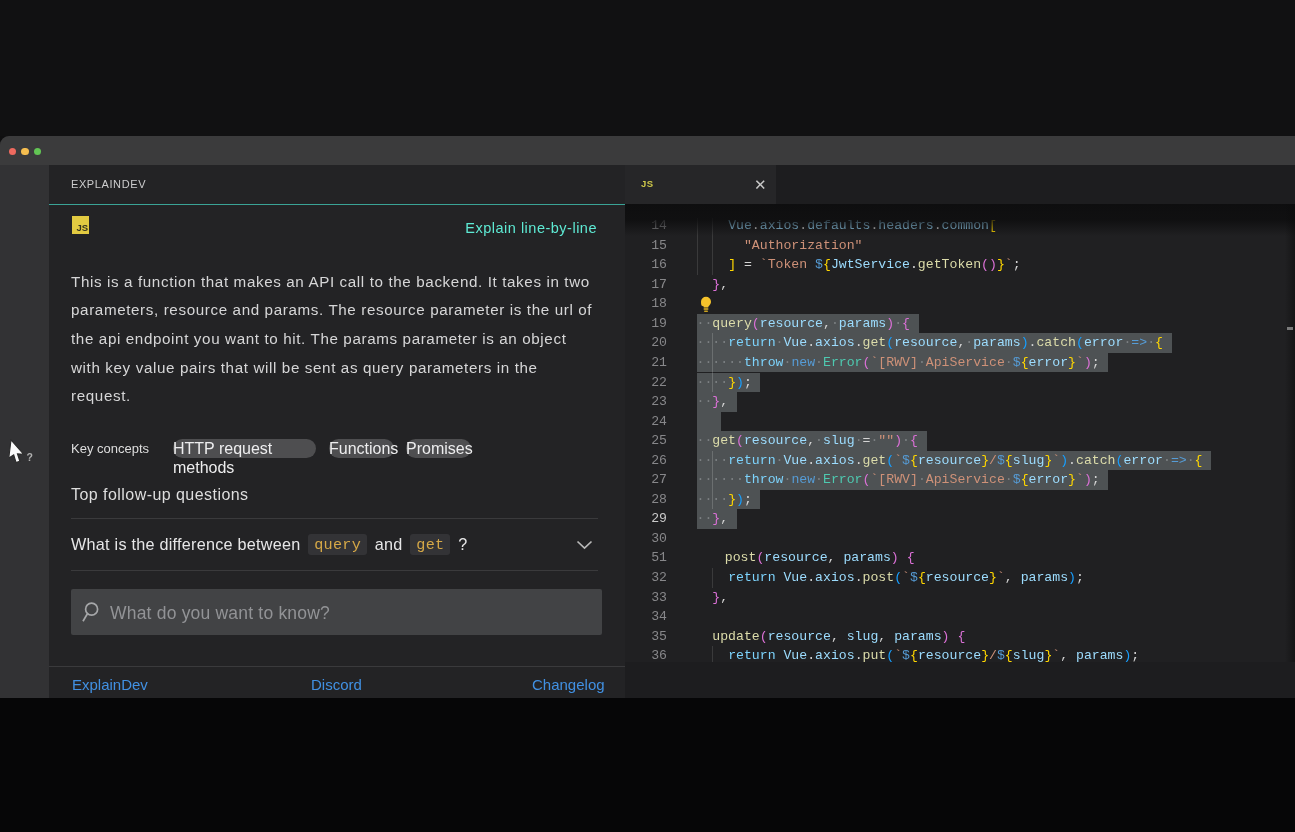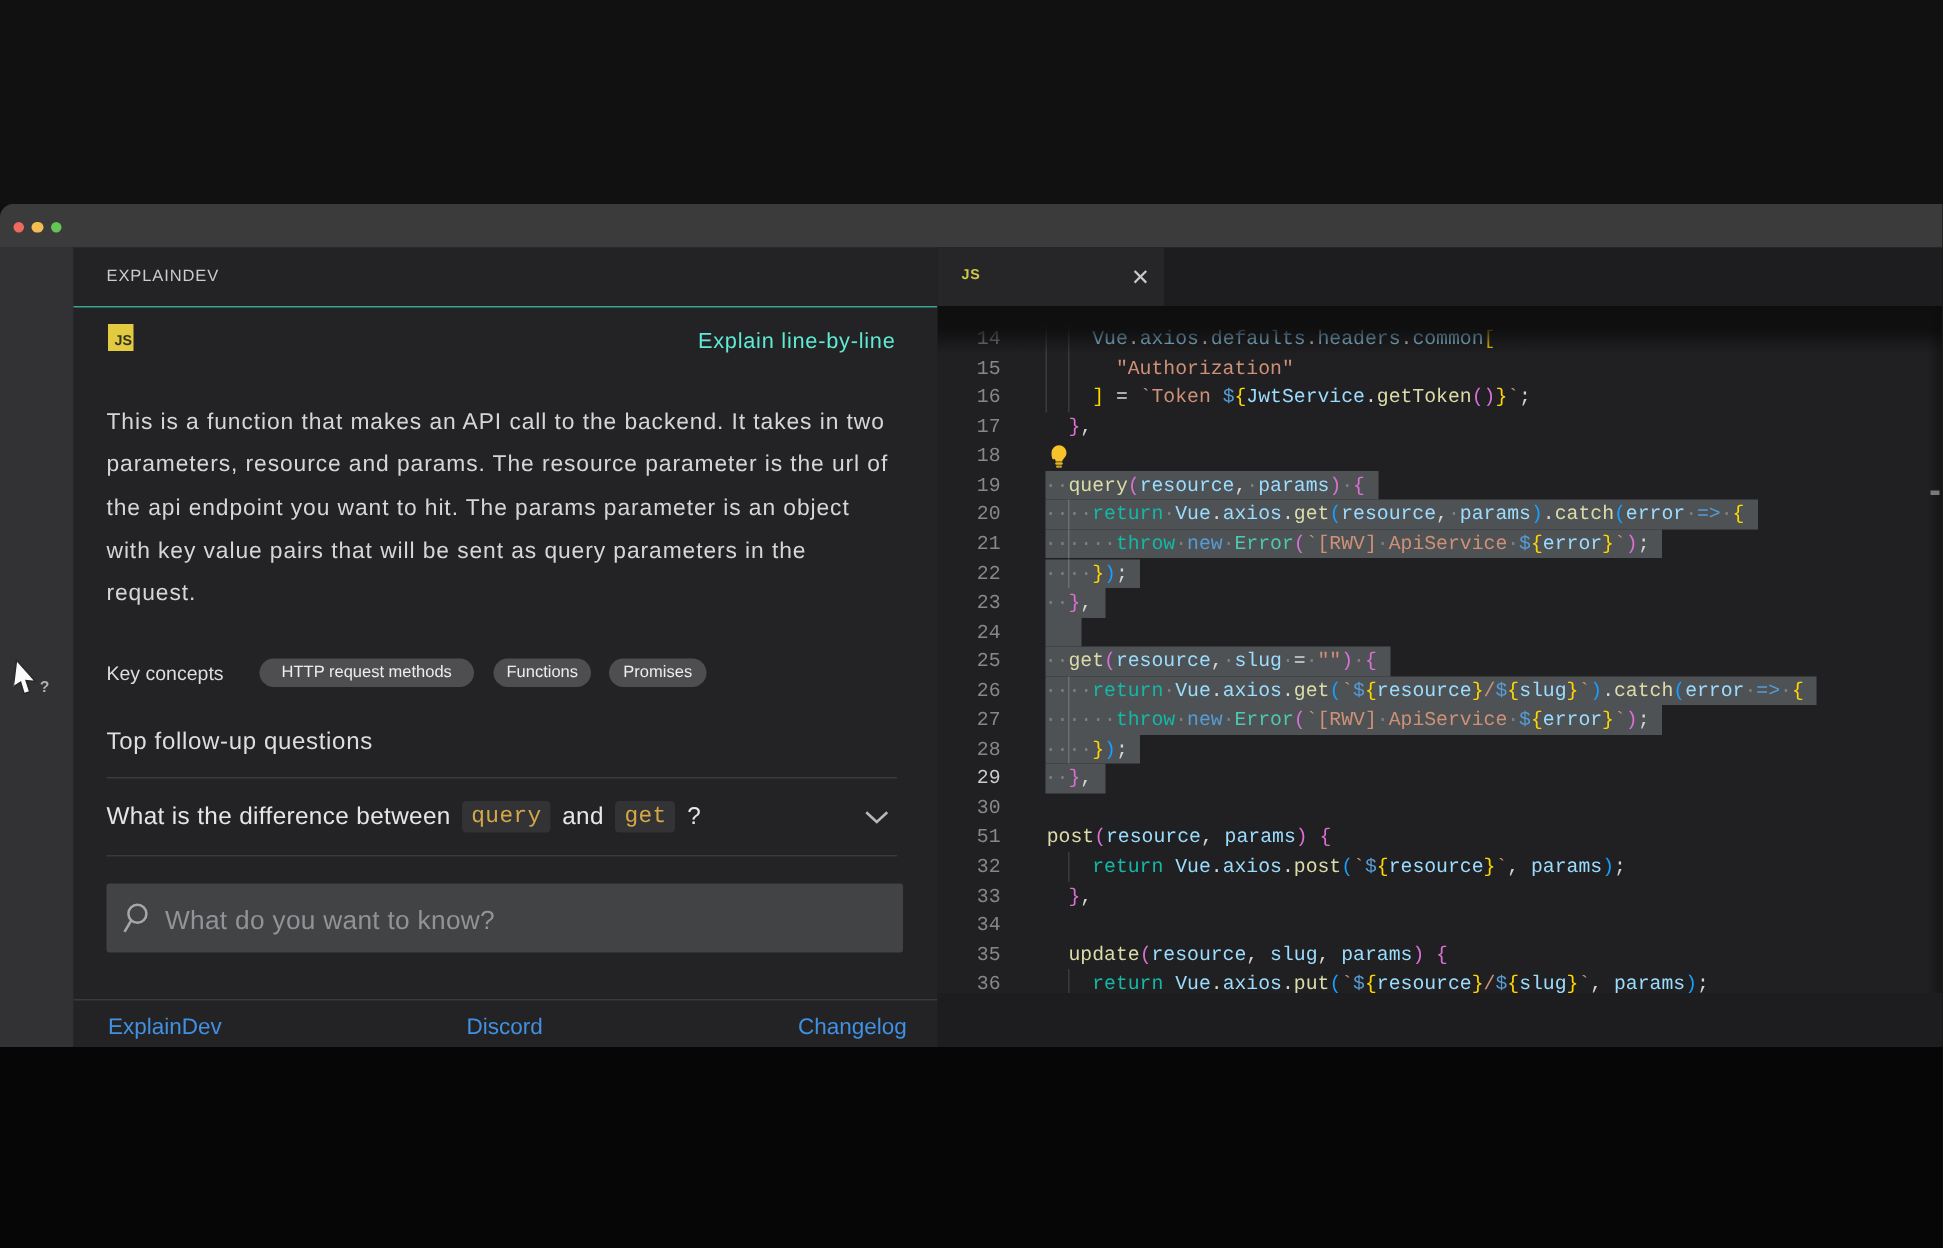--- a/index.html
+++ b/index.html
@@ -9,21 +9,21 @@
 .tbar{position:absolute;left:0;top:0;width:1295px;height:29px;background:#3b3b3c}
 .tl{position:absolute;top:11.7px;width:7.6px;height:7.6px;border-radius:50%}
 .sidebar{position:absolute;left:0;top:29px;width:49px;height:533px;background:#323234}
 .panel{position:absolute;left:49px;top:29px;width:576px;height:533px;background:#232325}
 .phead{position:absolute;left:22px;top:13px;font-size:11px;letter-spacing:.6px;color:#cccccd}
 .tealline{position:absolute;left:0;top:38.5px;width:576px;height:1.8px;background:#3aa396}
 .jsicon{position:absolute;left:22.5px;top:51px;width:17.5px;height:18px;background:#e2ca41;color:#33331f;font-size:9.5px;font-weight:bold;text-align:right;line-height:23px;padding-right:1px}
 .explbl{position:absolute;right:28px;top:55px;font-size:14.5px;letter-spacing:.5px;color:#5eead4}
 .para{position:absolute;left:22px;top:102.6px;width:560px;font-size:15.2px;line-height:28.65px;color:#d6d6d7;letter-spacing:.62px}
 .kc{position:absolute;left:22px;top:275.5px;font-size:13px;color:#dedede}
-.pill{position:absolute;top:273.5px;height:19px;border-radius:9.5px;background:#4e4e50;color:#ededee;font-size:11px;line-height:19px;text-align:center}
+.pill{position:absolute;top:273.5px;height:19px;border-radius:9.5px;background:#4e4e50;color:#ededee;font-size:16px;line-height:19px;}
 .topq{position:absolute;left:22px;top:320.5px;font-size:16px;letter-spacing:.45px;color:#dedede}
 .sep{position:absolute;left:22px;width:527px;height:1px;background:#3a3a3c}
 .qrow{position:absolute;left:22px;top:369.5px;font-size:16.2px;letter-spacing:.25px;color:#e6e6e7}
 .chip{display:inline-block;background:#333336;color:#d5a847;font-family:"Liberation Mono",monospace;font-size:15.2px;padding:1.5px 6px;border-radius:3px;margin:0 3px;transform:translateY(-1px)}
 .chev{position:absolute;left:527px;top:375px}
 .sbox{position:absolute;left:21.5px;top:424px;width:531px;height:46px;background:#424345;border-radius:2px}
 .sph{position:absolute;left:61px;top:437.5px;font-size:17.5px;letter-spacing:.2px;color:#929396}
 .fline{position:absolute;left:0;top:500.5px;width:576px;height:1px;background:#3a3a3c}
 .flink{position:absolute;top:511px;font-size:15px;color:#4190e2}
 .editor{position:absolute;left:625px;top:29px;width:670px;height:533px;background:#1d1d1f}
@@ -31,21 +31,21 @@
 .tabjs{position:absolute;left:16px;top:13px;font-size:9.5px;font-weight:bold;color:#cec84a;letter-spacing:.5px}
 .tabx{position:absolute;left:129px;top:10.5px;font-size:15px;color:#c8c8c8}
 .codearea{position:absolute;left:0;top:39px;width:670px;height:458px;background:#202022;overflow:hidden;font-family:"Liberation Mono",monospace;font-size:13.18px}
 .ln{position:absolute;left:0;width:42px;text-align:right;color:#87878a;line-height:19.55px;height:19.55px}
 .ln.act{color:#cacaca}
 .cl{position:absolute;white-space:pre;line-height:19.55px;height:19.55px;letter-spacing:0}
 .sel{position:absolute;background:#4e5254}
 .gd{position:absolute;width:1px;background:#3a3a3b}
 .gw{position:absolute;width:1px;background:rgba(255,255,255,.17)}
 .dt{color:#7c8083}
-.kw{color:#14b8a6}.bl{color:#569CD6}.vr{color:#9CDCFE}.fn{color:#DCDCAA}.st{color:#CE9178}.clx{color:#4EC9B0}.wh{color:#d4d4d4}
+.kw{color:#7dd3fc}.bl{color:#569CD6}.vr{color:#9CDCFE}.fn{color:#DCDCAA}.st{color:#CE9178}.clx{color:#4EC9B0}.wh{color:#d4d4d4}
 .b1{color:#FFD700}.b2{color:#DA70D6}.b3{color:#179FFF}
 .bulb{position:absolute}
 .cshadow{position:absolute;left:0;top:0;width:670px;height:32px;background:linear-gradient(to bottom,rgba(12,12,13,.9) 0%,rgba(12,12,13,.8) 50%,rgba(12,12,13,0) 100%)}
 .redge{position:absolute;left:660px;top:0;width:10px;height:533px;background:linear-gradient(to right,rgba(10,10,10,0),rgba(10,10,10,.5))}
 </style></head>
 <body>
 <div class="band-top"></div>
 <div class="band-bot"></div>
 <div class="win">
  <div class="tbar">
@@ -136,21 +136,21 @@
 <div class="ln" style="top:246.70px">26</div>
 <div class="cl" style="left:71.5px;top:246.70px"><span class="dt">·</span><span class="dt">·</span><span class="dt">·</span><span class="dt">·</span><span class="kw">return</span><span class="dt">·</span><span class="vr">Vue</span><span class="wh">.</span><span class="vr">axios</span><span class="wh">.</span><span class="fn">get</span><span class="b3">(</span><span class="st">`</span><span class="bl">$</span><span class="b1">{</span><span class="vr">resource</span><span class="b1">}</span><span class="st">/</span><span class="bl">$</span><span class="b1">{</span><span class="vr">slug</span><span class="b1">}</span><span class="st">`</span><span class="b3">)</span><span class="wh">.</span><span class="fn">catch</span><span class="b3">(</span><span class="vr">error</span><span class="dt">·</span><span class="bl">=&gt;</span><span class="dt">·</span><span class="b1">{</span></div>
 <div class="ln" style="top:266.25px">27</div>
 <div class="cl" style="left:71.5px;top:266.25px"><span class="dt">·</span><span class="dt">·</span><span class="dt">·</span><span class="dt">·</span><span class="dt">·</span><span class="dt">·</span><span class="kw">throw</span><span class="dt">·</span><span class="bl">new</span><span class="dt">·</span><span class="clx">Error</span><span class="b2">(</span><span class="st">`[RWV]</span><span class="dt">·</span><span class="st">ApiService</span><span class="dt">·</span><span class="bl">$</span><span class="b1">{</span><span class="vr">error</span><span class="b1">}</span><span class="st">`</span><span class="b2">)</span><span class="wh">;</span></div>
 <div class="ln" style="top:285.80px">28</div>
 <div class="cl" style="left:71.5px;top:285.80px"><span class="dt">·</span><span class="dt">·</span><span class="dt">·</span><span class="dt">·</span><span class="b1">}</span><span class="b3">)</span><span class="wh">;</span></div>
 <div class="ln act" style="top:305.35px">29</div>
 <div class="cl" style="left:71.5px;top:305.35px"><span class="dt">·</span><span class="dt">·</span><span class="b2">}</span><span class="wh">,</span></div>
 <div class="ln" style="top:324.90px">30</div>
 <div class="ln" style="top:344.45px">51</div>
-<div class="cl" style="left:57px;top:344.45px"><span class="wh">  </span><span class="fn">post</span><span class="b2">(</span><span class="vr">resource</span><span class="wh">,</span><span class="wh"> </span><span class="vr">params</span><span class="b2">)</span><span class="wh"> </span><span class="b2">{</span></div>
+<div class="cl" style="left:84px;top:344.45px"><span class="wh">  </span><span class="fn">post</span><span class="b2">(</span><span class="vr">resource</span><span class="wh">,</span><span class="wh"> </span><span class="vr">params</span><span class="b2">)</span><span class="wh"> </span><span class="b2">{</span></div>
 <div class="ln" style="top:364.00px">32</div>
 <div class="cl" style="left:71.5px;top:364.00px"><span class="wh">    </span><span class="kw">return</span><span class="wh"> </span><span class="vr">Vue</span><span class="wh">.</span><span class="vr">axios</span><span class="wh">.</span><span class="fn">post</span><span class="b3">(</span><span class="st">`</span><span class="bl">$</span><span class="b1">{</span><span class="vr">resource</span><span class="b1">}</span><span class="st">`</span><span class="wh">,</span><span class="wh"> </span><span class="vr">params</span><span class="b3">)</span><span class="wh">;</span></div>
 <div class="ln" style="top:383.55px">33</div>
 <div class="cl" style="left:71.5px;top:383.55px"><span class="wh">  </span><span class="b2">}</span><span class="wh">,</span></div>
 <div class="ln" style="top:403.10px">34</div>
 <div class="ln" style="top:422.65px">35</div>
 <div class="cl" style="left:71.5px;top:422.65px"><span class="wh">  </span><span class="fn">update</span><span class="b2">(</span><span class="vr">resource</span><span class="wh">,</span><span class="wh"> </span><span class="vr">slug</span><span class="wh">,</span><span class="wh"> </span><span class="vr">params</span><span class="b2">)</span><span class="wh"> </span><span class="b2">{</span></div>
 <div class="ln" style="top:442.20px">36</div>
 <div class="cl" style="left:71.5px;top:442.20px"><span class="wh">    </span><span class="kw">return</span><span class="wh"> </span><span class="vr">Vue</span><span class="wh">.</span><span class="vr">axios</span><span class="wh">.</span><span class="fn">put</span><span class="b3">(</span><span class="st">`</span><span class="bl">$</span><span class="b1">{</span><span class="vr">resource</span><span class="b1">}</span><span class="st">/</span><span class="bl">$</span><span class="b1">{</span><span class="vr">slug</span><span class="b1">}</span><span class="st">`</span><span class="wh">,</span><span class="wh"> </span><span class="vr">params</span><span class="b3">)</span><span class="wh">;</span></div>
 <div class="ln" style="top:461.75px">37</div>

